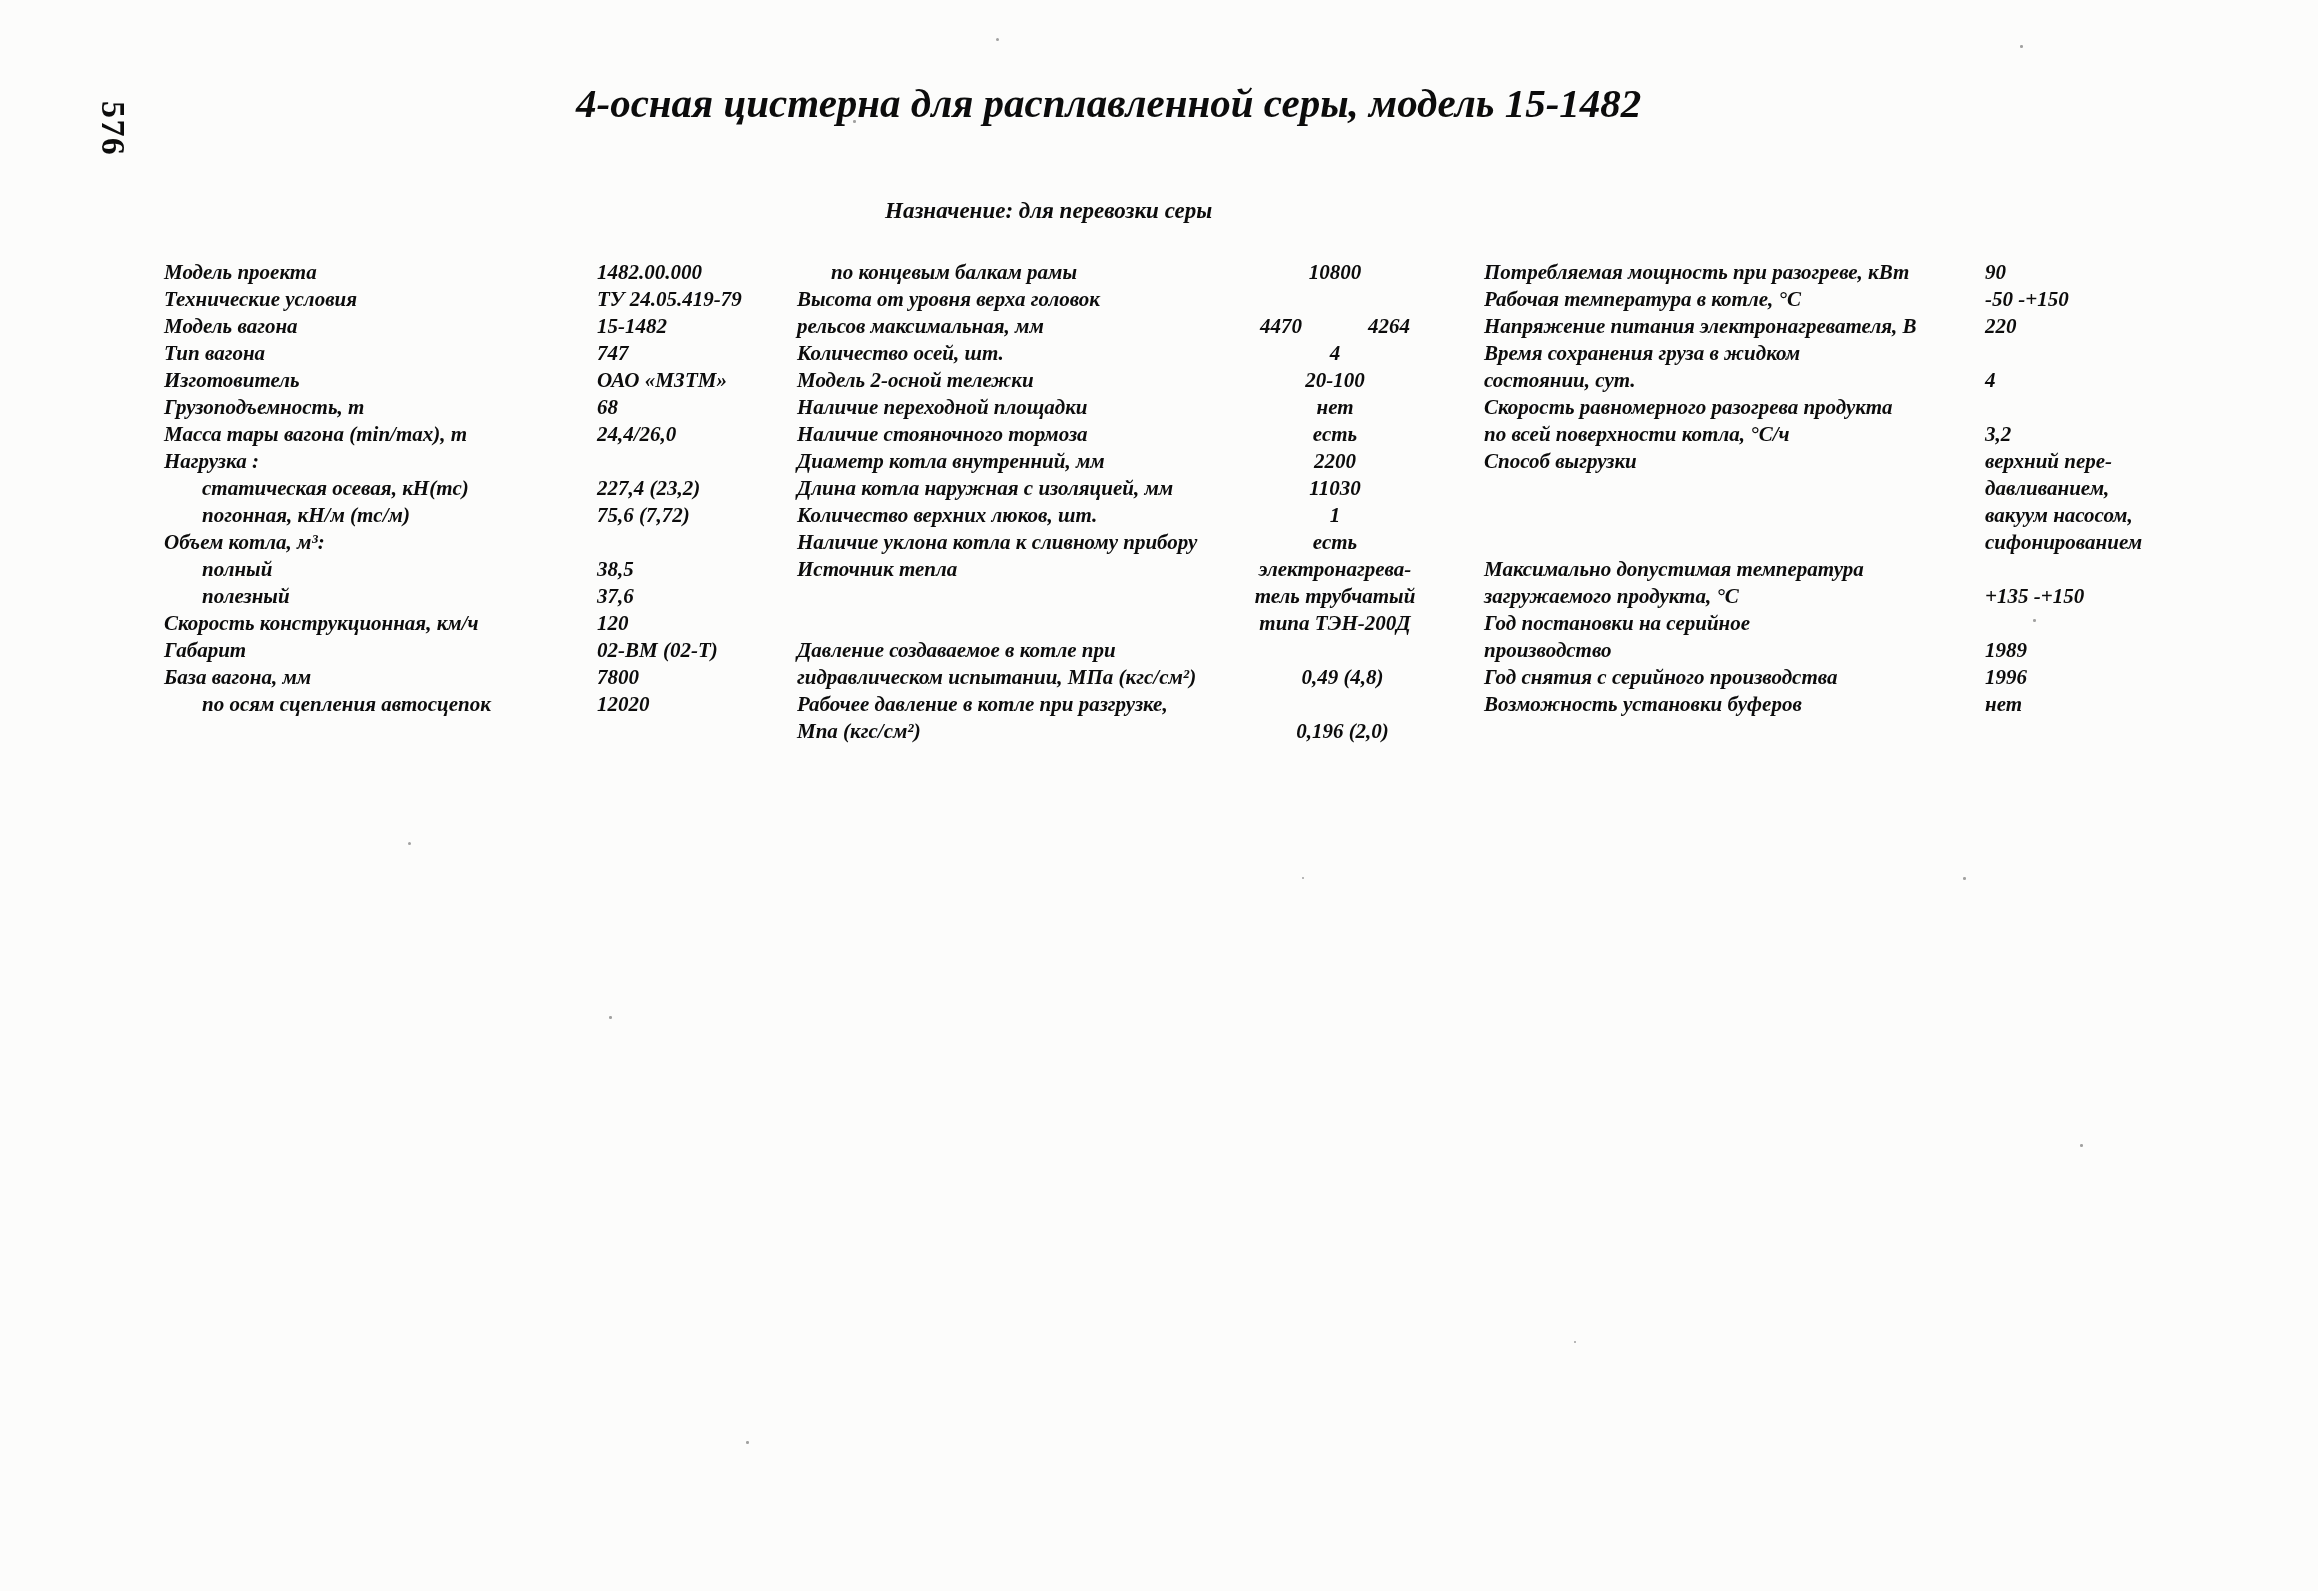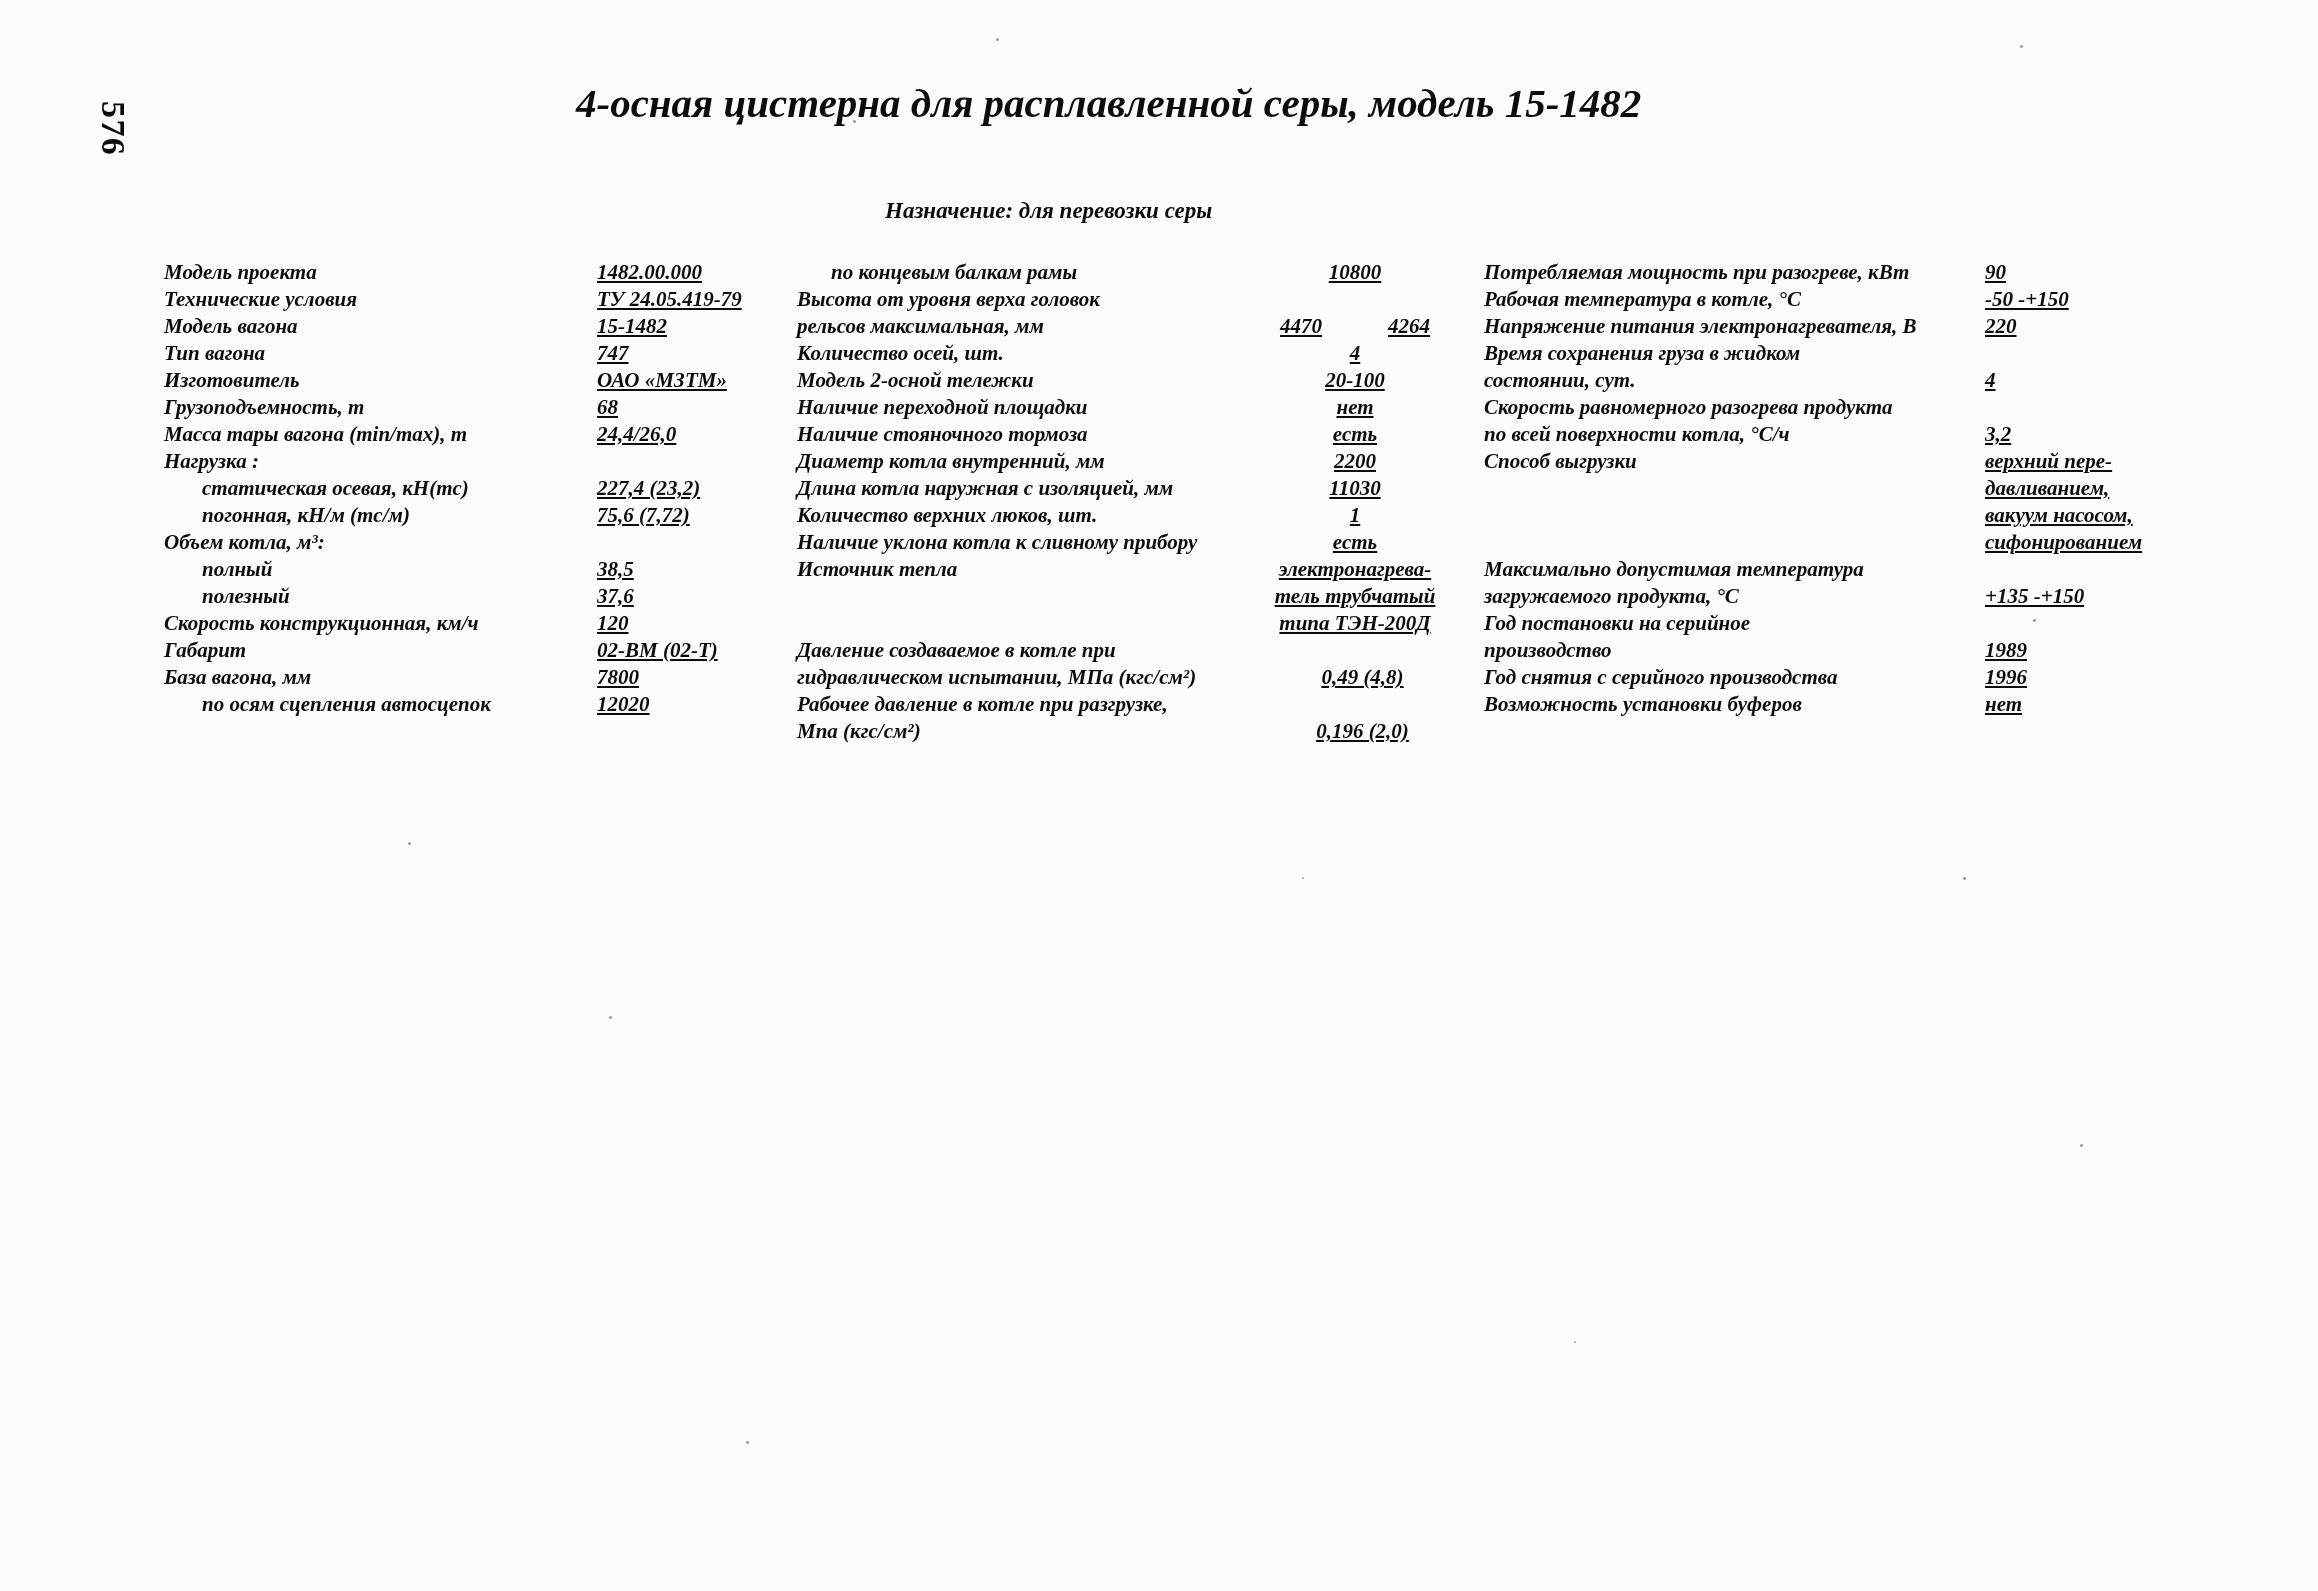--- a/index.html
+++ b/index.html
@@ -30,23 +30,23 @@
     position:absolute;top:259px;
     font-size:21px;font-weight:700;font-style:italic;
   }
   .c1{left:164px;width:691px;}
   .c2{left:797px;width:705px;}
   .c3{left:1484px;width:808px;}
   .row{position:relative;height:27px;line-height:27px;white-space:nowrap;}
   .lab{display:inline-block;}
   .c1 .ind{padding-left:38px;}
   .c2 .ind{padding-left:34px;}
-  .val{position:absolute;top:0;line-height:27px;text-decoration:underline;}
+  .val{position:absolute;top:0;line-height:27px;}
   .c1 .val{left:433px;width:287px;text-align:left;}
-  .c2 .val{left:452px;width:212px;text-align:center;}
+  .c2 .val{left:432px;width:212px;text-align:center;}
   .c2 .val.left{text-align:center;padding-left:15px;box-sizing:border-box;}
   .c2 .val.split{display:flex;justify-content:space-between;padding:0 31px;box-sizing:border-box;}
   .c3 .val{left:501px;width:301px;text-align:left;}
   
   .speck{position:absolute;background:#555;border-radius:50%;opacity:.55;}
 </style>
 </head>
 <body>
 
 <div class="scanpage">

